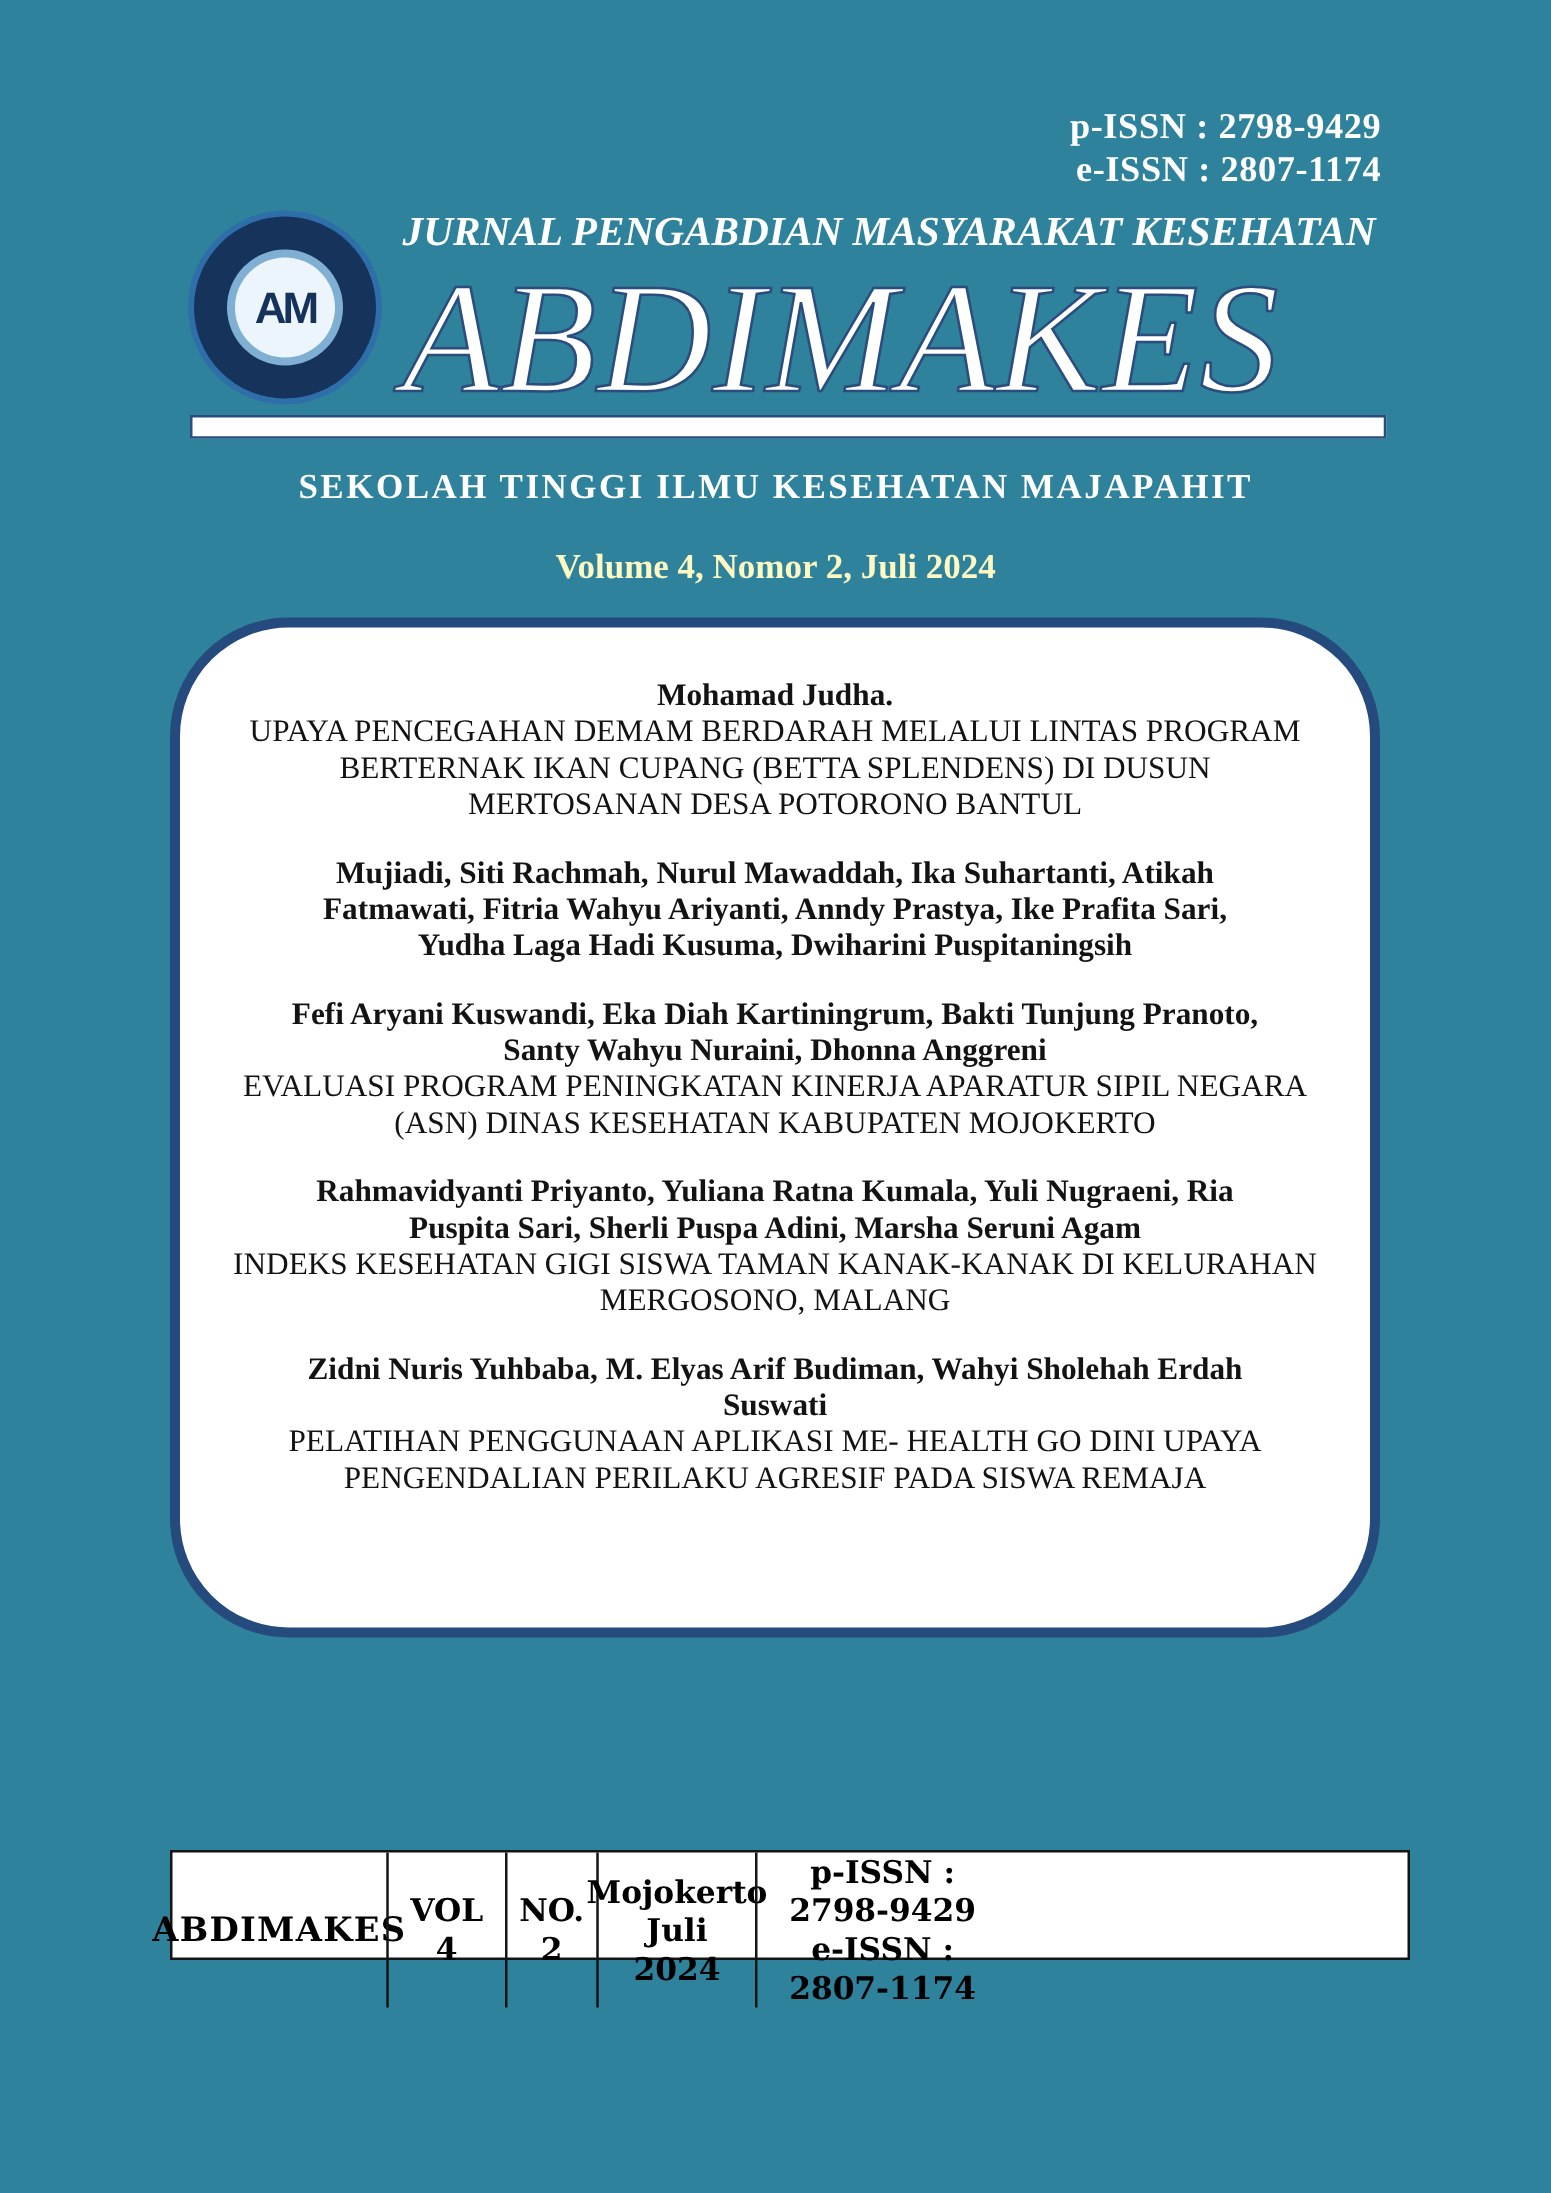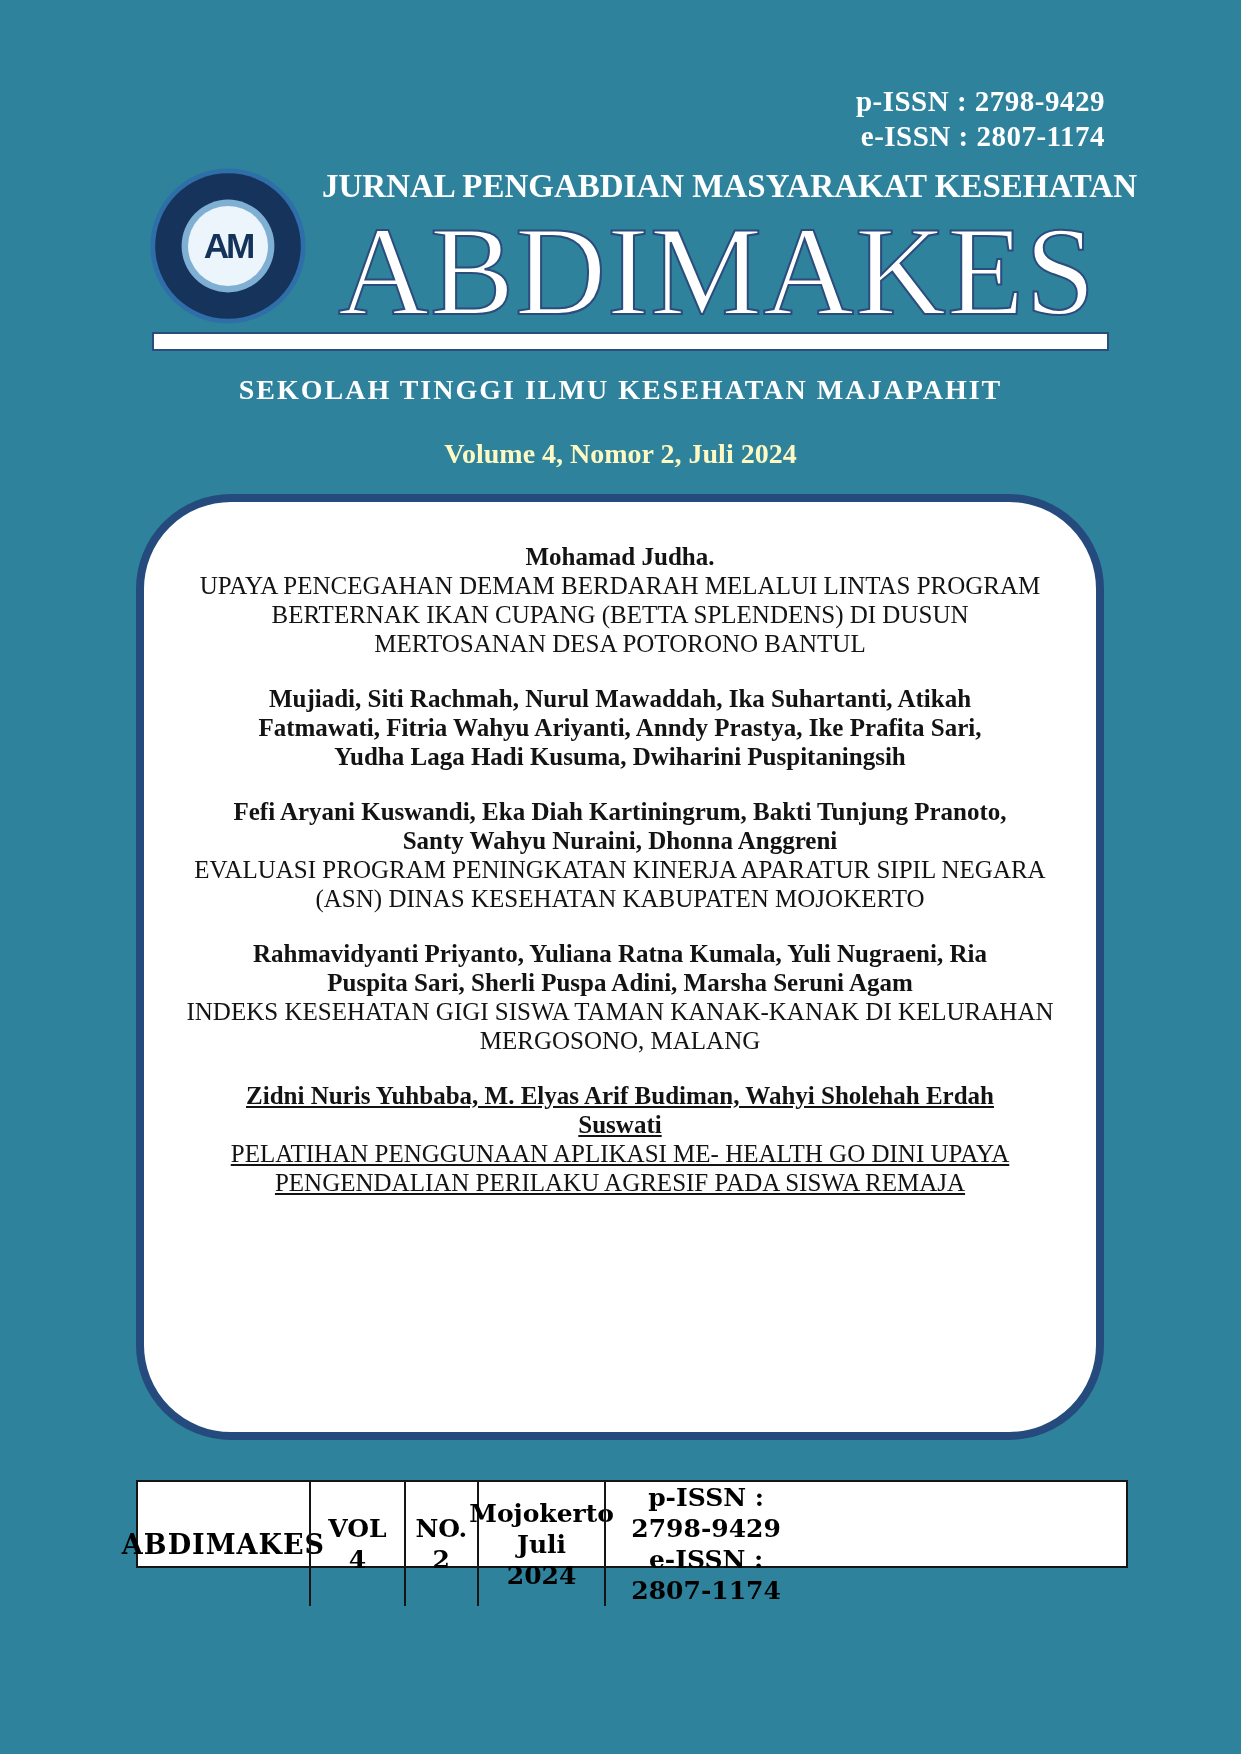--- a/index.html
+++ b/index.html
@@ -33,22 +33,23 @@
     left: 148px;
     top: 166px;
     width: 160px;
     height: 160px;
   }
   .header-text {
     position: absolute;
     left: 322px;
     top: 168px;
     width: 790px;
-    text-align: center;
-    color: #ffffff;
+    text-align: left;
+    color: #ffffff;
+    font-style: italic;
   }
   .journal-line {
     font-weight: bold;
     font-size: 33px;
     line-height: 36px;
     white-space: nowrap;
   }
   .journal-title {
     font-weight: 400;
     font-size: 126px;
@@ -91,30 +92,30 @@
     font-weight: bold;
     font-size: 28px;
   }
 
   
   .content-box {
     position: absolute;
     left: 136px;
     top: 494px;
     width: 968px;
-    height: 946px;
+    height: 816px;
     background: #ffffff;
     border: 8px solid #254a7d;
     border-radius: 95px;
     padding: 40px 42px 0 42px;
     text-align: center;
     color: #131313;
   }
   .article { margin-bottom: 26px; }
-  .article:last-child { margin-bottom: 0; text-decoration: underline; }
+  .article:last-child { margin-bottom: 0; }
   .article-authors {
     font-weight: bold;
     font-size: 25px;
     line-height: 29px;
     white-space: pre-line;
   }
   .article-title {
     font-weight: 400;
     font-size: 25px;
     line-height: 29px;

